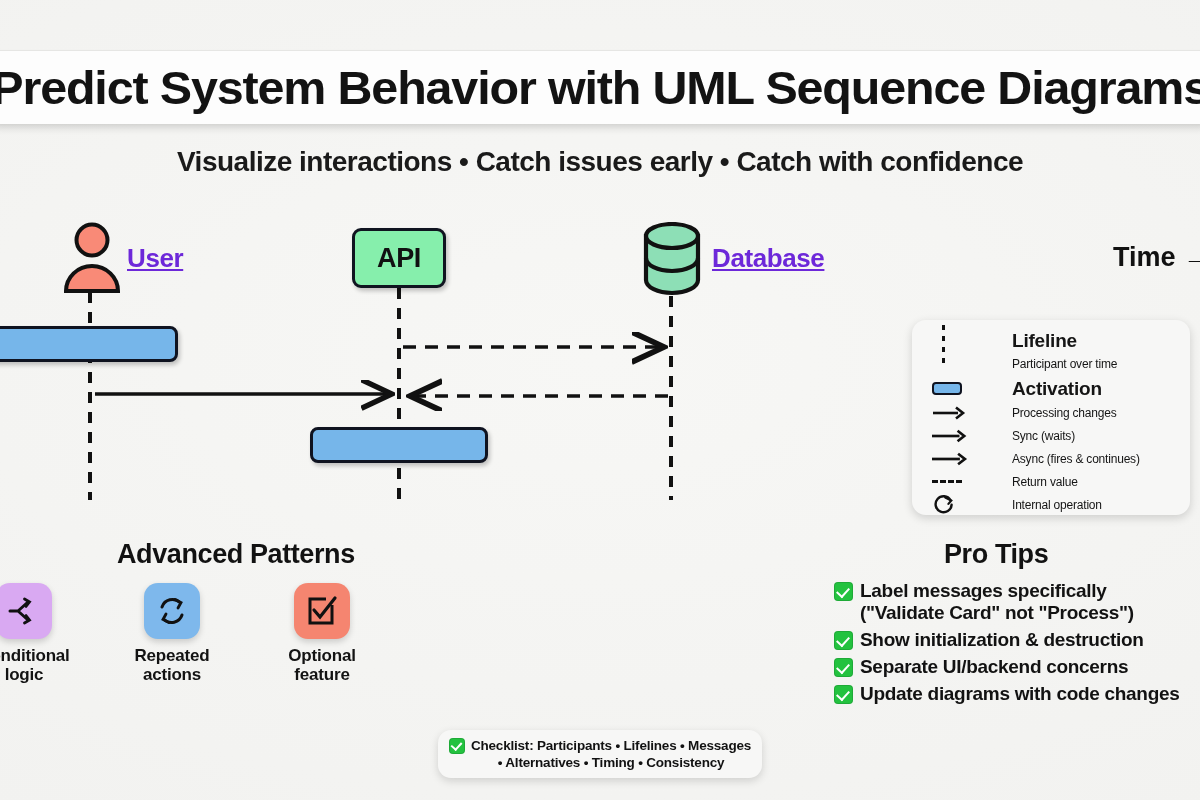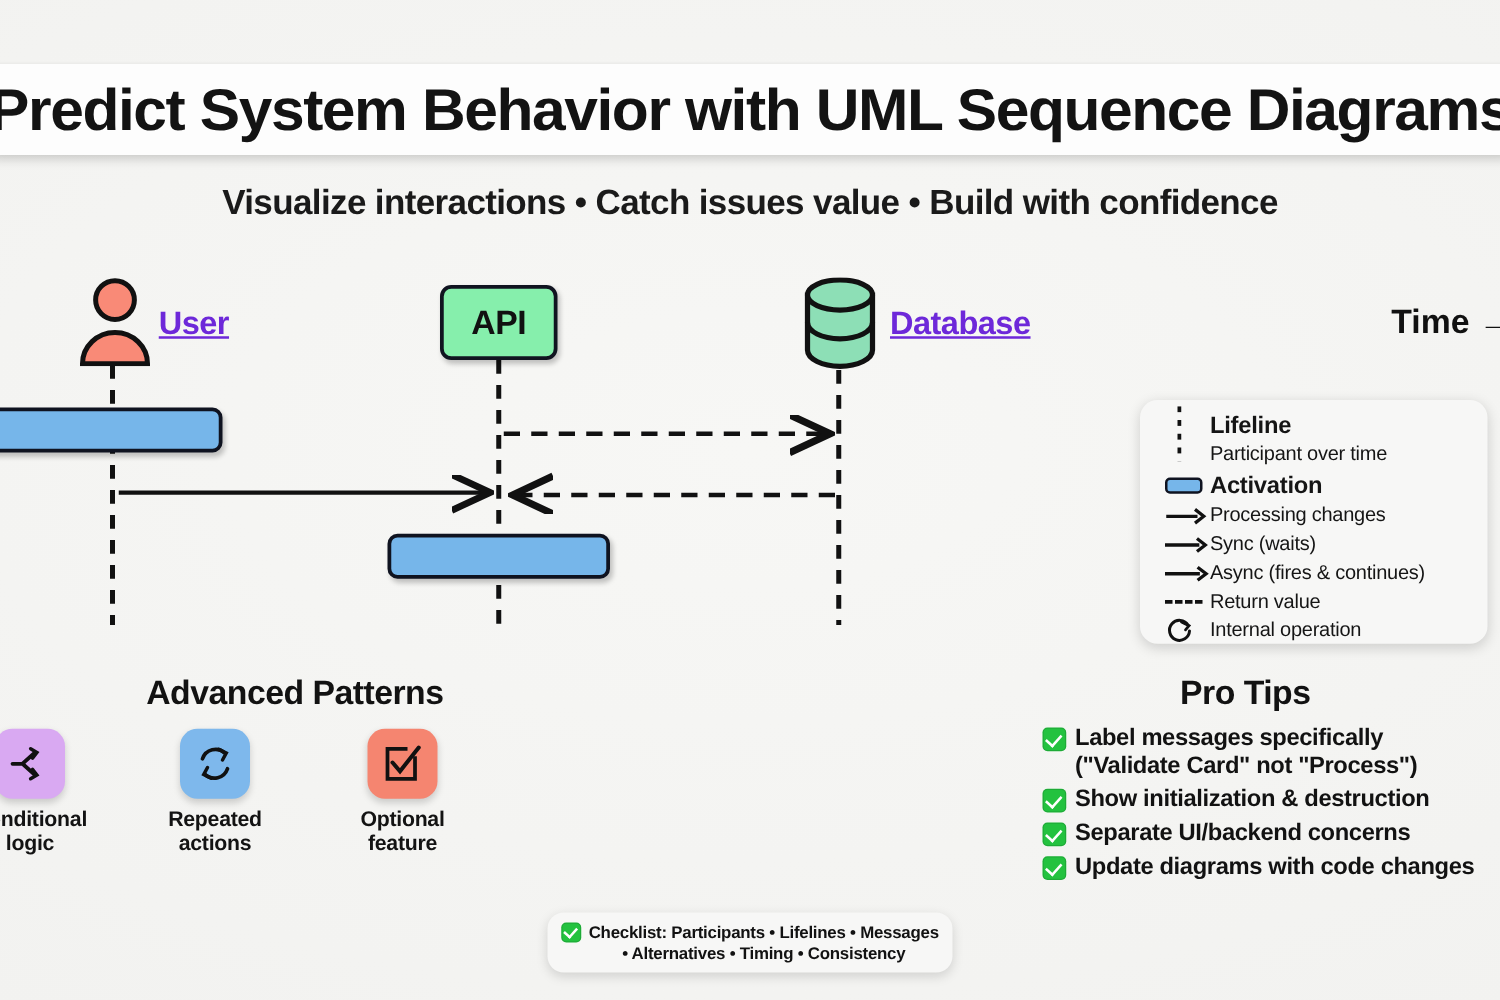--- a/index.html
+++ b/index.html
@@ -117,28 +117,28 @@
   
   #legend {
     position: absolute;
     left: 912px; top: 320px;
     width: 278px; height: 195px;
     background: #f7f7f6;
     border-radius: 14px;
     box-shadow: 0 3px 10px rgba(0,0,0,0.16);
     padding: 9px 10px 8px 14px;
   }
-  .legend-row { display: flex; align-items: center; height: 21px; }
+  .legend-row { display: flex; align-items: center; height: 21px; gap: 44px; }
   .legend-row.tall { height: 25px; }
   .legend-icon {
     width: 42px; flex: 0 0 42px;
     display: flex; align-items: center; justify-content: flex-start;
     padding-left: 6px;
   }
-  .legend-text { font-size: 16px; color: #151515; white-space: nowrap; letter-spacing: -0.2px; }
+  .legend-text { font-size: 12px; color: #151515; white-space: nowrap; letter-spacing: -0.2px; }
   .legend-text.bold { font-size: 19px; font-weight: bold; }
 
   .lg-dash-vert {
     width: 3px; height: 44px; margin-left: 10px;
     background-image: linear-gradient(#111 0 45%, transparent 45% 100%);
     background-size: 3px 11px;
   }
   .lg-actbox {
     width: 30px; height: 13px; background: #76b6ea;
     border: 2.5px solid #0f1320; border-radius: 4px;
@@ -216,21 +216,21 @@
   }
 </style>
 </head>
 <body>
 
 <div id="canvas"></div>
 
 <div id="title-banner">
   <span id="title-text">Predict System Behavior with UML Sequence Diagrams</span>
 </div>
-<div id="subtitle">Visualize interactions • Catch issues value • Build with confidence</div>
+<div id="subtitle">Visualize interactions • Catch issues early • Catch with confidence</div>
 
 <div id="seq">
 
   <svg width="1200" height="800" style="position:absolute;left:0;top:0;">
 
     <line x1="90" y1="292" x2="90" y2="500" stroke="#111" stroke-width="4" stroke-dasharray="11 9"></line>
 
     <line x1="399" y1="288" x2="399" y2="500" stroke="#111" stroke-width="4" stroke-dasharray="11 9"></line>
 
     <line x1="671" y1="296" x2="671" y2="500" stroke="#111" stroke-width="4" stroke-dasharray="11 9"></line>

